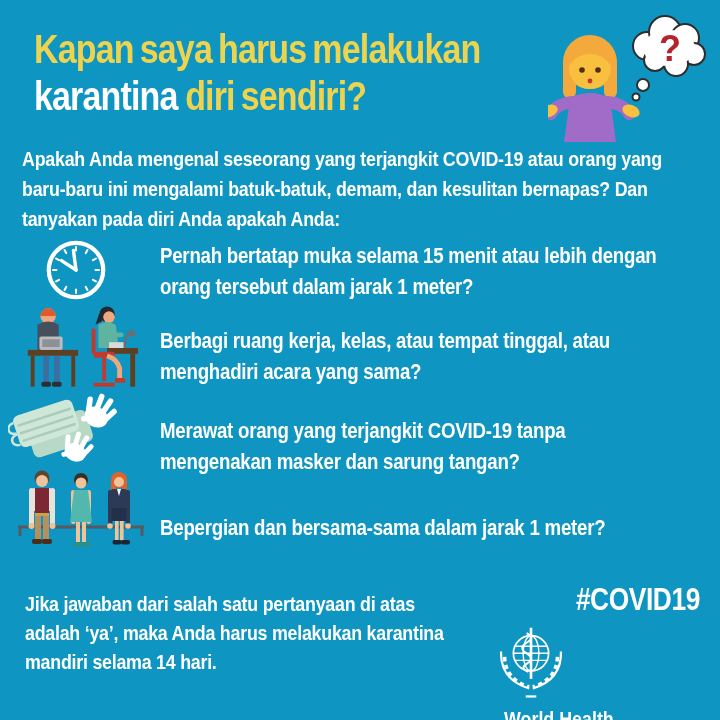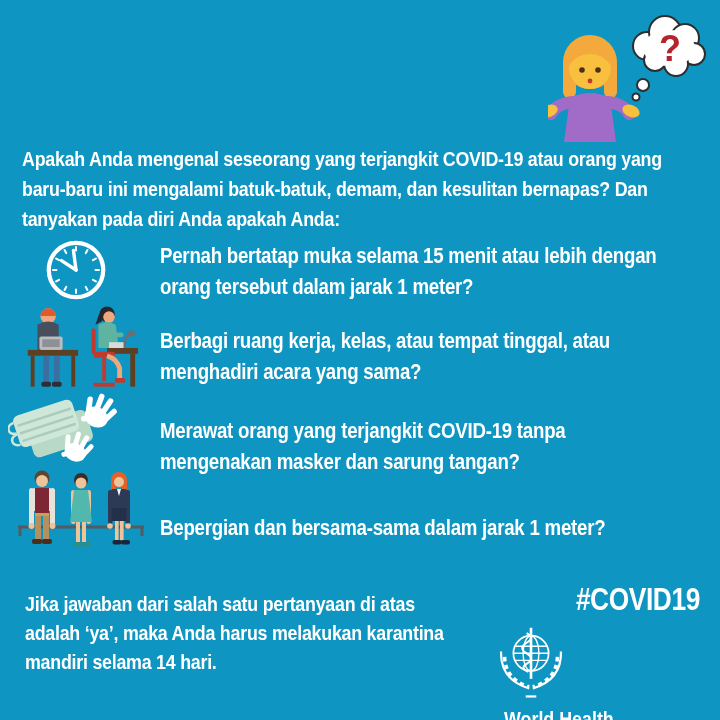--- a/index.html
+++ b/index.html
@@ -59,20 +59,28 @@
   .who-text{margin-left:10px;padding-top:4px;}
   .who-name{font-size:21px;font-weight:bold;line-height:23px;white-space:nowrap;}
   .who-rule{width:132px;height:2px;background:#ffffff;margin:6px 0 5px 0;}
   .who-country{font-size:18px;font-weight:bold;white-space:nowrap;}
 </style>
 </head>
 <body>
 
 <div class="poster">
 
+  <div class="title">
+    <div class="title-line cond">
+      <span class="yellow">Kapan saya harus melakukan</span>
+    </div>
+    <div class="title-line cond">
+      <span class="white">karantina</span><span class="yellow">diri sendiri?</span>
+    </div>
+  </div>
 
   <div class="emoji">
     <svg viewBox="0 0 166 132" width="166" height="132">
 
       <g>
         <g stroke="#2d2d2d" stroke-width="2" fill="#ffffff">
           <circle cx="99" cy="36" r="14"></circle>
           <circle cx="117" cy="22" r="16"></circle>
           <circle cx="137" cy="28" r="14"></circle>
           <circle cx="146" cy="44" r="11"></circle>

